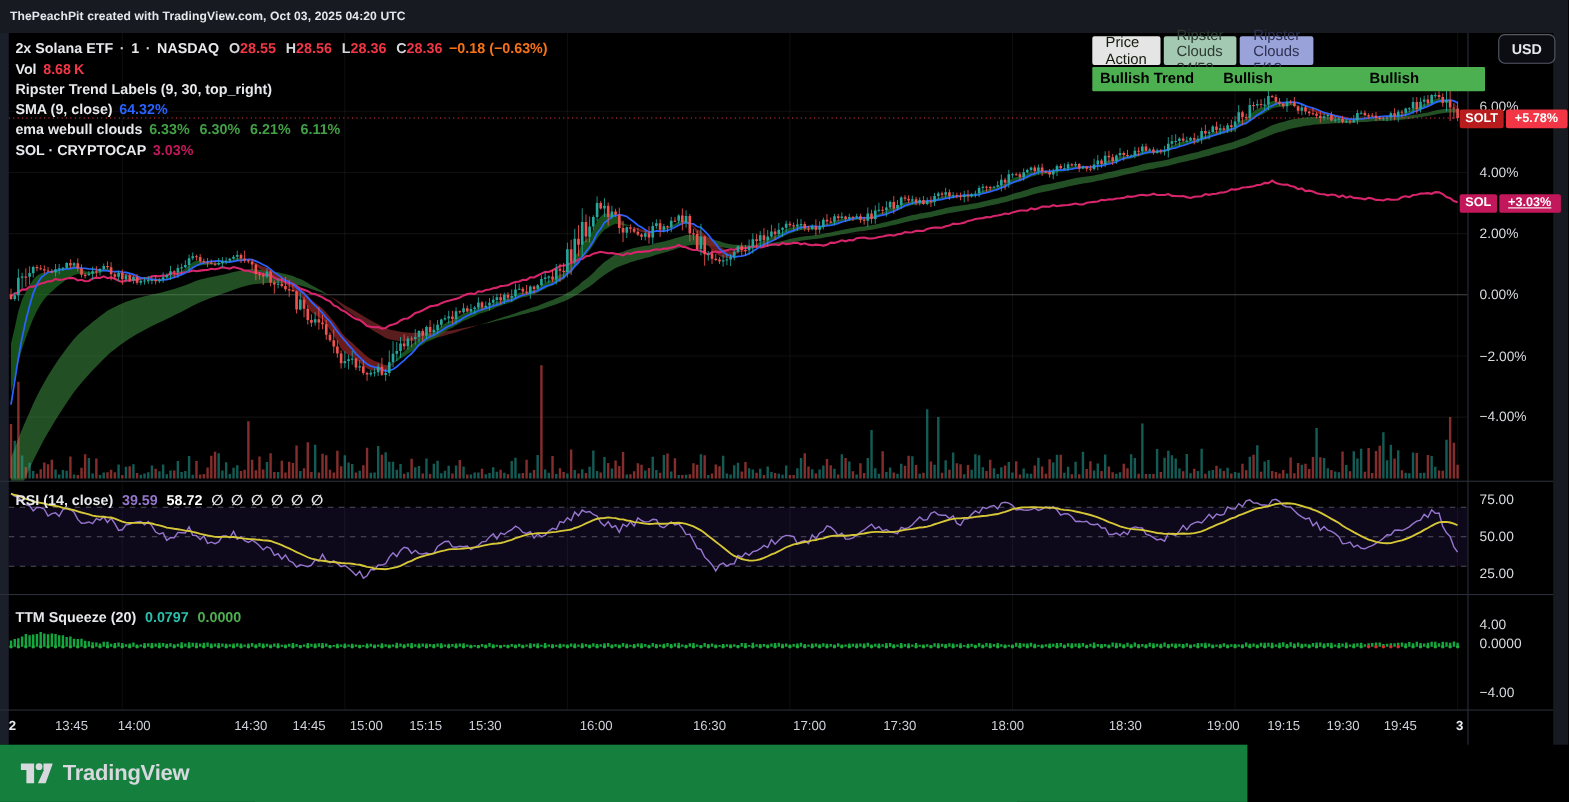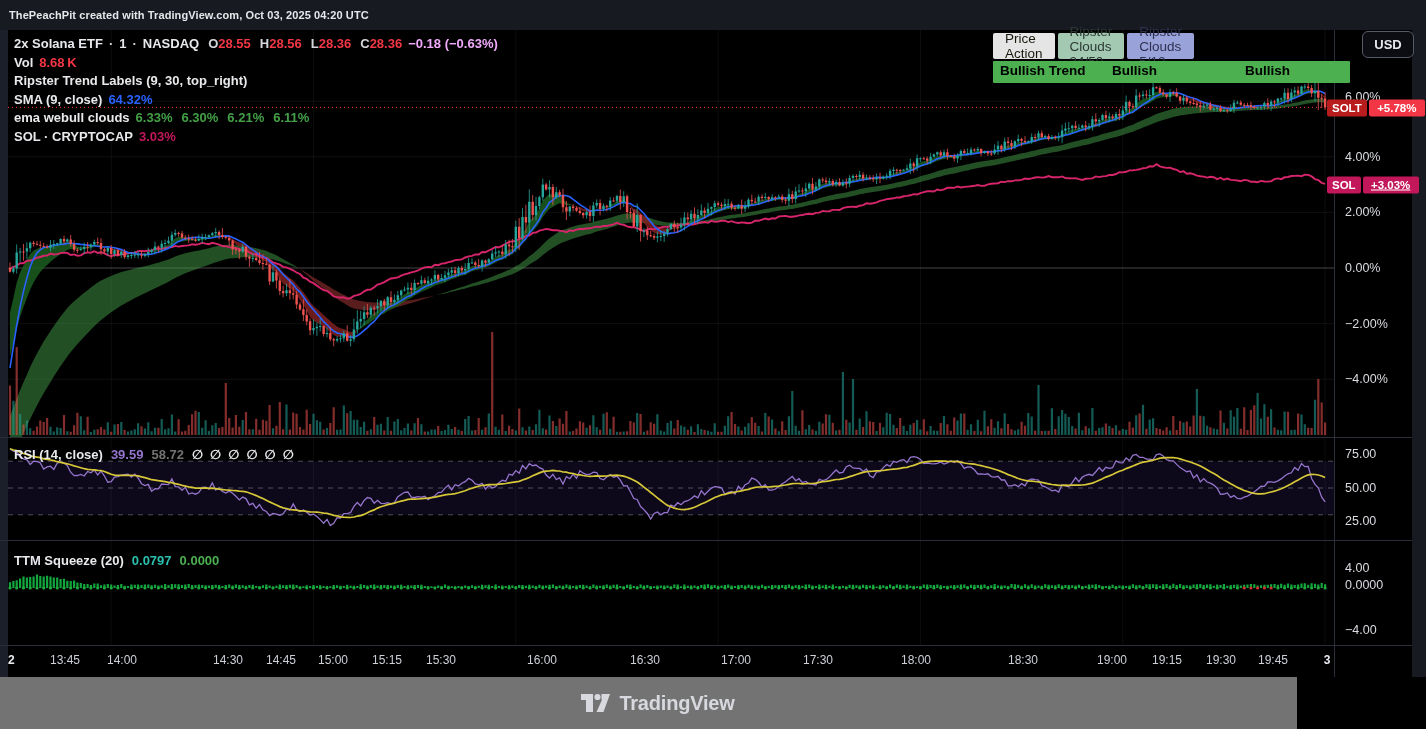--- a/index.html
+++ b/index.html
@@ -27,21 +27,21 @@
   .legend .k{color:#d5d7dc;font-weight:700;}
   .badges{position:absolute;z-index:9;}
   .badge-row1{position:absolute;left:993px;top:33px;display:flex;gap:3px;}
   .badge{height:26px;display:flex;align-items:center;justify-content:center;font-size:13.5px;padding:0 12px;color:#23262d;border-radius:2px;}
   .status-bar{position:absolute;left:993px;top:61px;width:357px;height:22px;border-radius:1px;z-index:9;}
   .status-bar span{position:absolute;top:2px;color:#000000;font-weight:800;font-size:13.5px;white-space:nowrap;}
   .usd-btn{position:absolute;left:1362px;top:31px;width:50px;height:25px;border:1px solid #565a65;border-radius:6px;
            background:#0b0d12;color:#e8e9ec;font-size:13px;font-weight:700;display:flex;align-items:center;justify-content:center;z-index:9;}
   .pane-legend{position:absolute;left:14px;z-index:8;display:flex;gap:8px;align-items:baseline;font-size:13px;font-weight:700;white-space:nowrap;}
   #rsi-legend{top:447px;} #ttm-legend{top:553px;}
-  .bottombar{position:absolute;left:0;top:677px;width:1297px;height:52px;background:#737373;display:flex;align-items:center;justify-content:center;}
+  .bottombar{position:absolute;left:0;top:677px;width:1134px;height:52px;background:#15803d;display:flex;align-items:center;}
   .brand{display:flex;align-items:center;gap:9px;margin-left:18px;}
   .brand .word{color:#d7d9de;font-size:20px;font-weight:800;letter-spacing:-.2px;}
 </style>
 </head>
 <body>
 
 <div class="root">
 
   <div class="topbar">
     <span>ThePeachPit created with TradingView.com, Oct 03, 2025 04:20 UTC</span>
@@ -320,21 +320,21 @@
           </span>
           <span class="kv">
             <span class="k">L</span>
             <span style="color:#f23645">28.36</span>
           </span>
           <span class="kv">
             <span class="k">C</span>
             <span style="color:#f23645">28.36</span>
           </span>
         </span>
-      <span style="color:#f0abfc;">−0.18 (−0.63%)</span>
+      <span style="color:#f97316;">−0.18 (−0.63%)</span>
     </div>
     <div class="row">
       <span>Vol</span>
       <span style="color:#f23645;">8.68 K</span>
     </div>
     <div class="row">
       <span>Ripster Trend Labels (9, 30, top_right)</span>
     </div>
     <div class="row">
       <span>SMA (9, close)</span>
@@ -415,21 +415,21 @@
       <div class="time-label" style="left: 1112px;">19:00</div>
       <div class="time-label" style="left: 1167px;">19:15</div>
       <div class="time-label" style="left: 1221px;">19:30</div>
       <div class="time-label" style="left: 1273px;">19:45</div>
       <div class="time-label bold" style="left: 1327px;">3</div>
     </div>
 
   <div class="pane-legend" id="rsi-legend">
     <span style="color:#e8e9ec">RSI (14, close)</span>
     <span id="rsi-v1" style="color: rgb(149, 117, 205);">39.59</span>
-    <span id="rsi-v2" style="color: #737373;">58.72</span>
+    <span id="rsi-v2" style="color: #ffffff;">58.72</span>
     <span id="rsi-nulls" style="color:#e8e9ec;display:flex;gap:7px;">
         <span>∅</span>
         <span>∅</span>
         <span>∅</span>
         <span>∅</span>
         <span>∅</span>
         <span>∅</span>
       </span>
   </div>
   <div class="pane-legend" id="ttm-legend">

